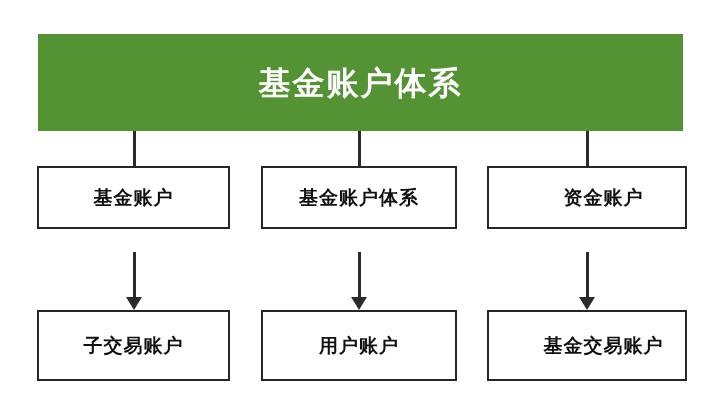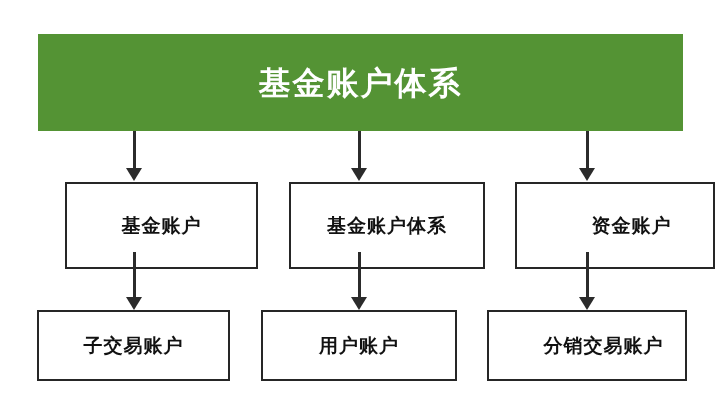--- a/index.html
+++ b/index.html
@@ -58,21 +58,21 @@
     color: #111111;
     font-size: 19px;
     font-weight: bold;
     letter-spacing: 1px;
     font-family: "DejaVu Serif", "Liberation Serif", serif;
     line-height: 1;
     white-space: nowrap;
   }
 
   
-  .row1 { top: 182px; height: 87px; margin-left: 28px; }
+  .row1 { top: 166px; height: 63px; }
   
   .row2 { top: 310px; height: 71px; }
 
   .col1 { left: 37px;  width: 193px; }
   .col2 { left: 261px; width: 196px; }
   .col3 { left: 487px; width: 200px; padding-left: 33px; }
 
   
   .connector {
     position: absolute;
@@ -154,16 +154,16 @@
     <div class="head"></div>
   </div>
 
   <div class="node row2 col2">
     <span class="node-label">用户账户</span>
   </div>
   <div class="node row2 col1">
     <span class="node-label">子交易账户</span>
   </div>
   <div class="node row2 col3">
-    <span class="node-label">分销交易账户</span>
+    <span class="node-label">基金交易账户</span>
   </div>
 
 </div>
 
 </body></html>

